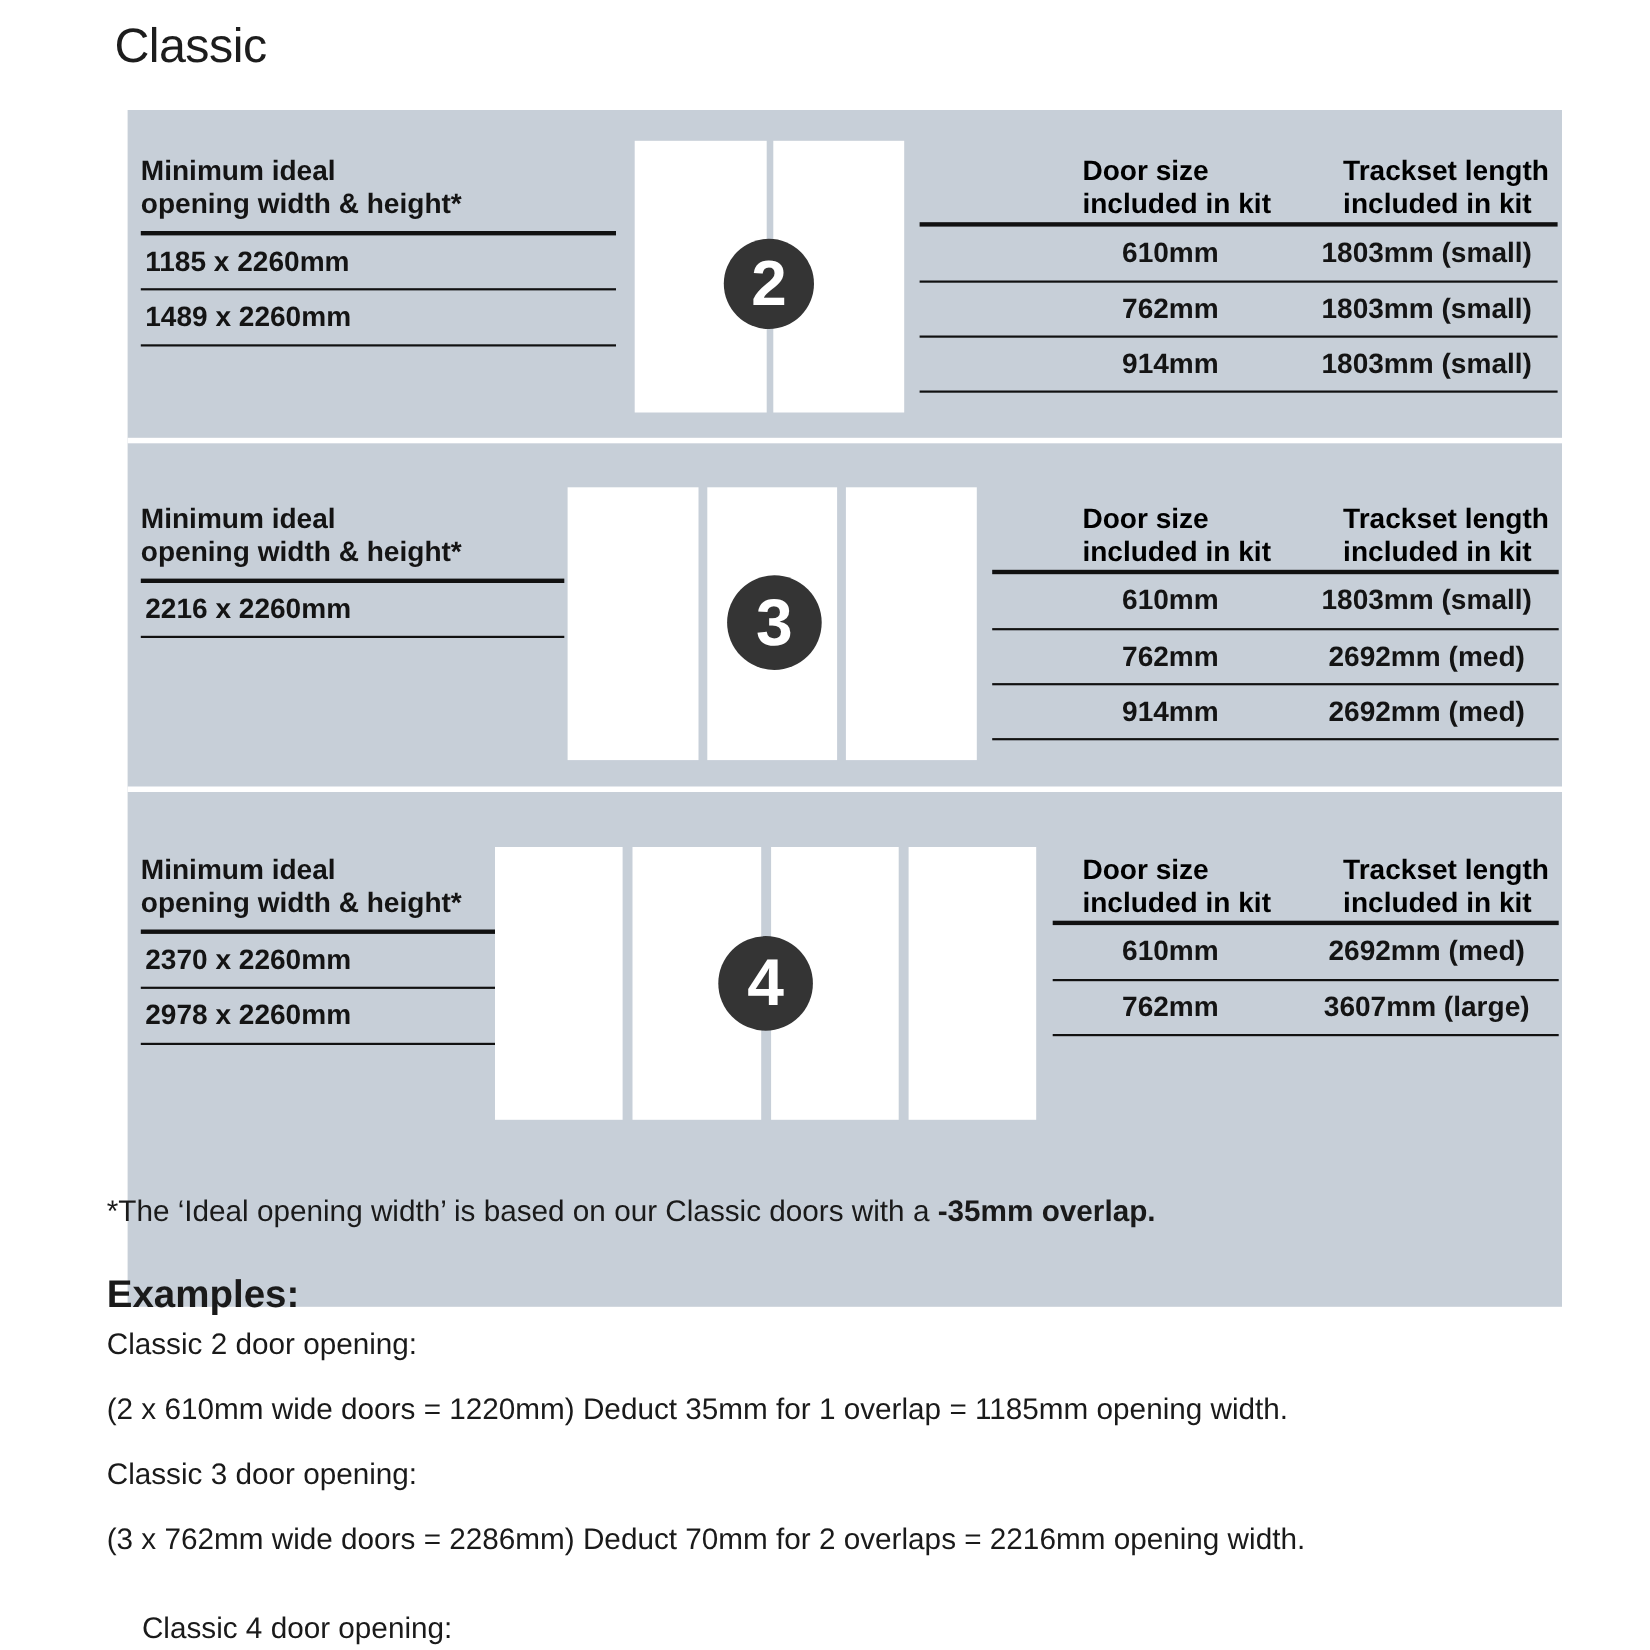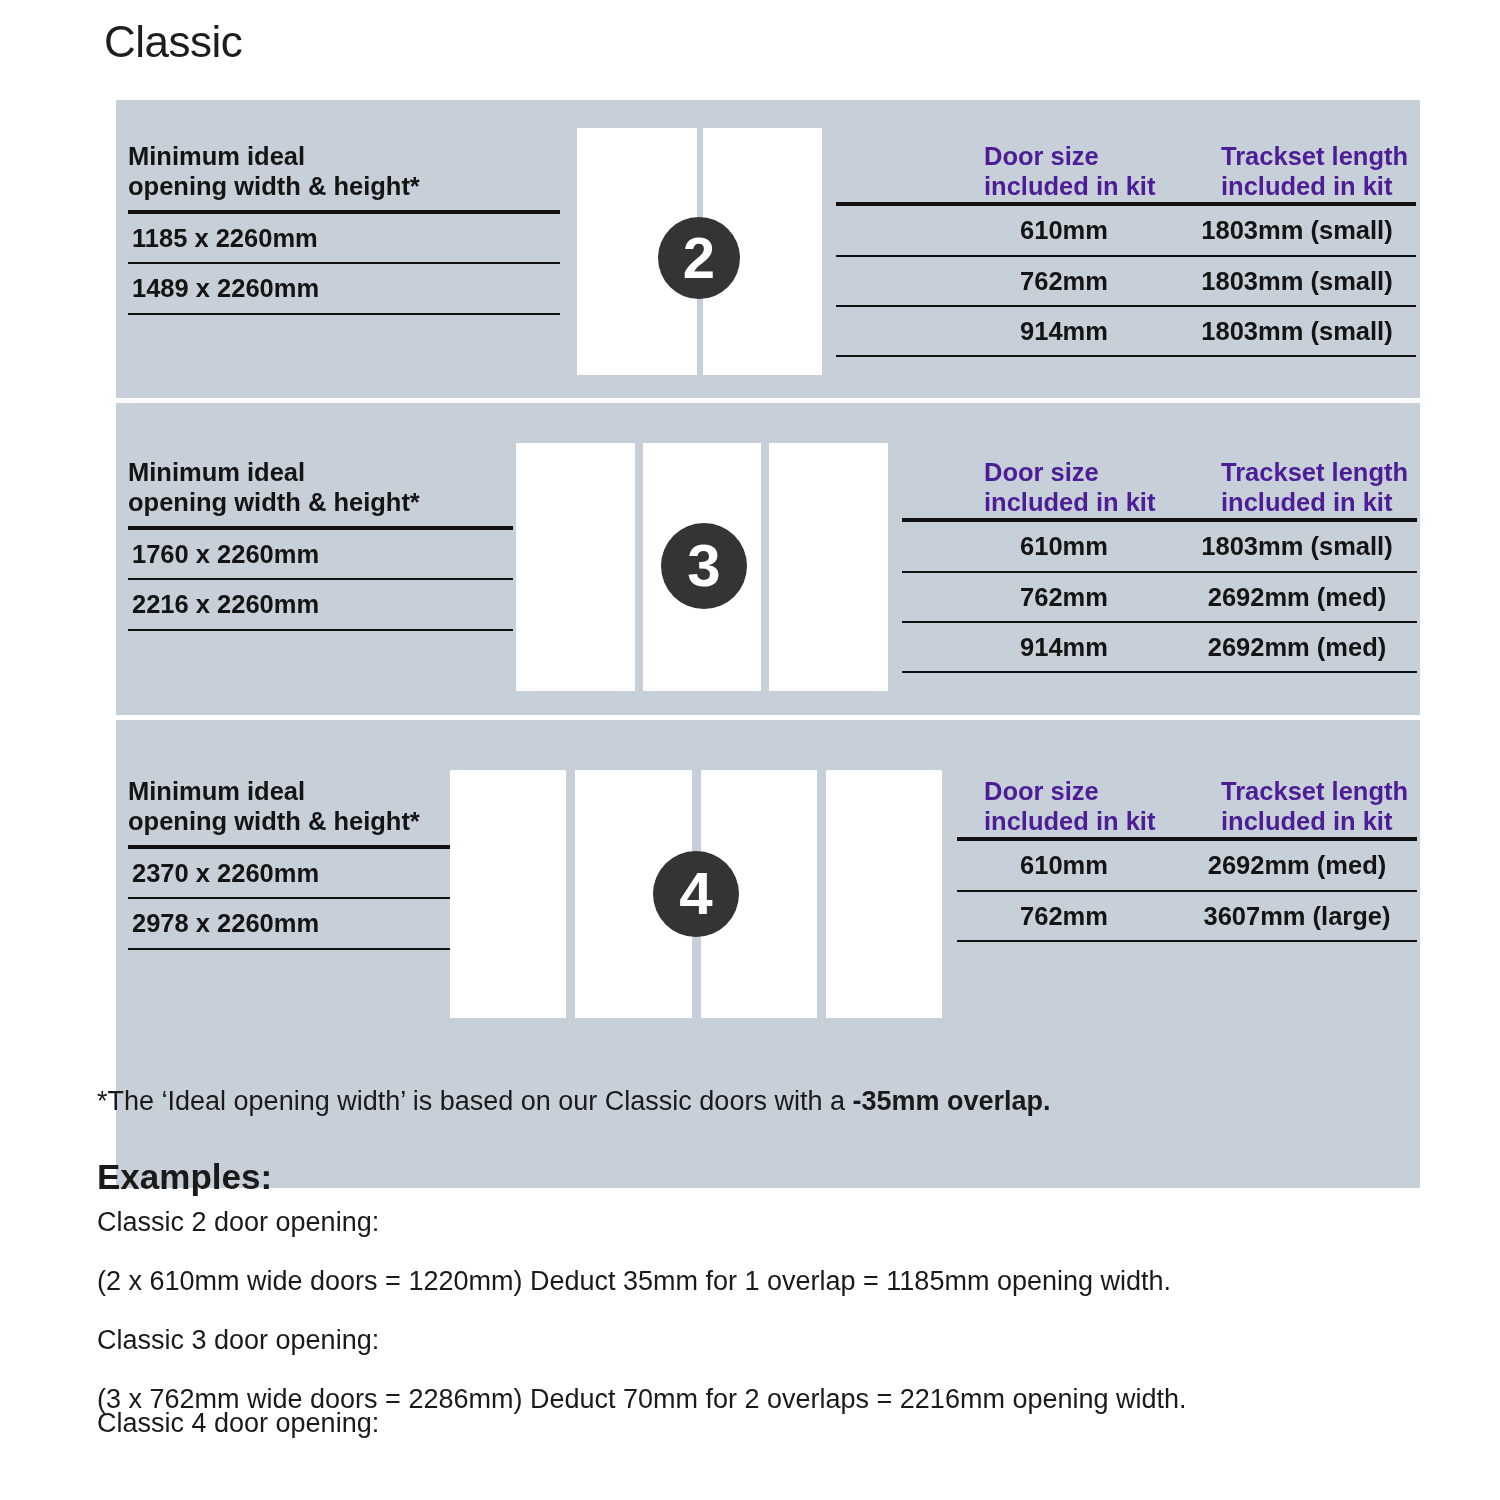--- a/index.html
+++ b/index.html
@@ -95,21 +95,21 @@
 
   
   .right-cols { }
   .rc-heads { position: relative; display: block; }
   .rc-head-a, .rc-head-b {
     position: absolute;
     top: 0;
     font-size: 25.5px;
     font-weight: 700;
     line-height: 1.17;
-    color: #4c1d95;
+    color: #000000;
     white-space: pre-line;
     text-align: left;
   }
   .rc-row { position: relative; }
   .rc-cell-a, .rc-cell-b {
     position: absolute;
     top: 0;
     font-size: 25.5px;
     font-weight: 700;
     color: #141414;
@@ -166,21 +166,21 @@
     left: 97px;
     font-size: 27px;
     line-height: 1.2;
     color: #1a1a1a;
     white-space: nowrap;
   }
   .ex-0 { top: 1206px; }
   .ex-1 { top: 1265px; }
   .ex-2 { top: 1324px; }
   .ex-3 { top: 1383px; }
-  .ex-4 { top: 1407px; }
+  .ex-4 { top: 1464px; margin-left: 32px; }
 </style>
 </head>
 <body>
 
 <div class="page-title">Classic</div>
 
 <div class="panel">
 
   <div class="section s1">
 
@@ -231,24 +231,20 @@
   </div>
 
   <div class="sep sep1"></div>
 
   <div class="section s2">
 
     <div class="col left-col" style="top:55px; width:385px;">
       <div class="col-head">Minimum ideal
 opening width &amp; height*</div>
       <div class="rule-thick"></div>
-      <div class="row">
-        <div class="cell">1760 x 2260mm</div>
-        <div class="rule-thin"></div>
-      </div>
       <div class="row">
         <div class="cell">2216 x 2260mm</div>
         <div class="rule-thin"></div>
       </div>
     </div>
 
     <div class="doors" style="left:400px; top:40px; width:372px; height:248px; gap:8px;">
       <div class="door" style="flex:1"></div>
       <div class="door" style="flex:1"></div>
       <div class="door" style="flex:1"></div>

